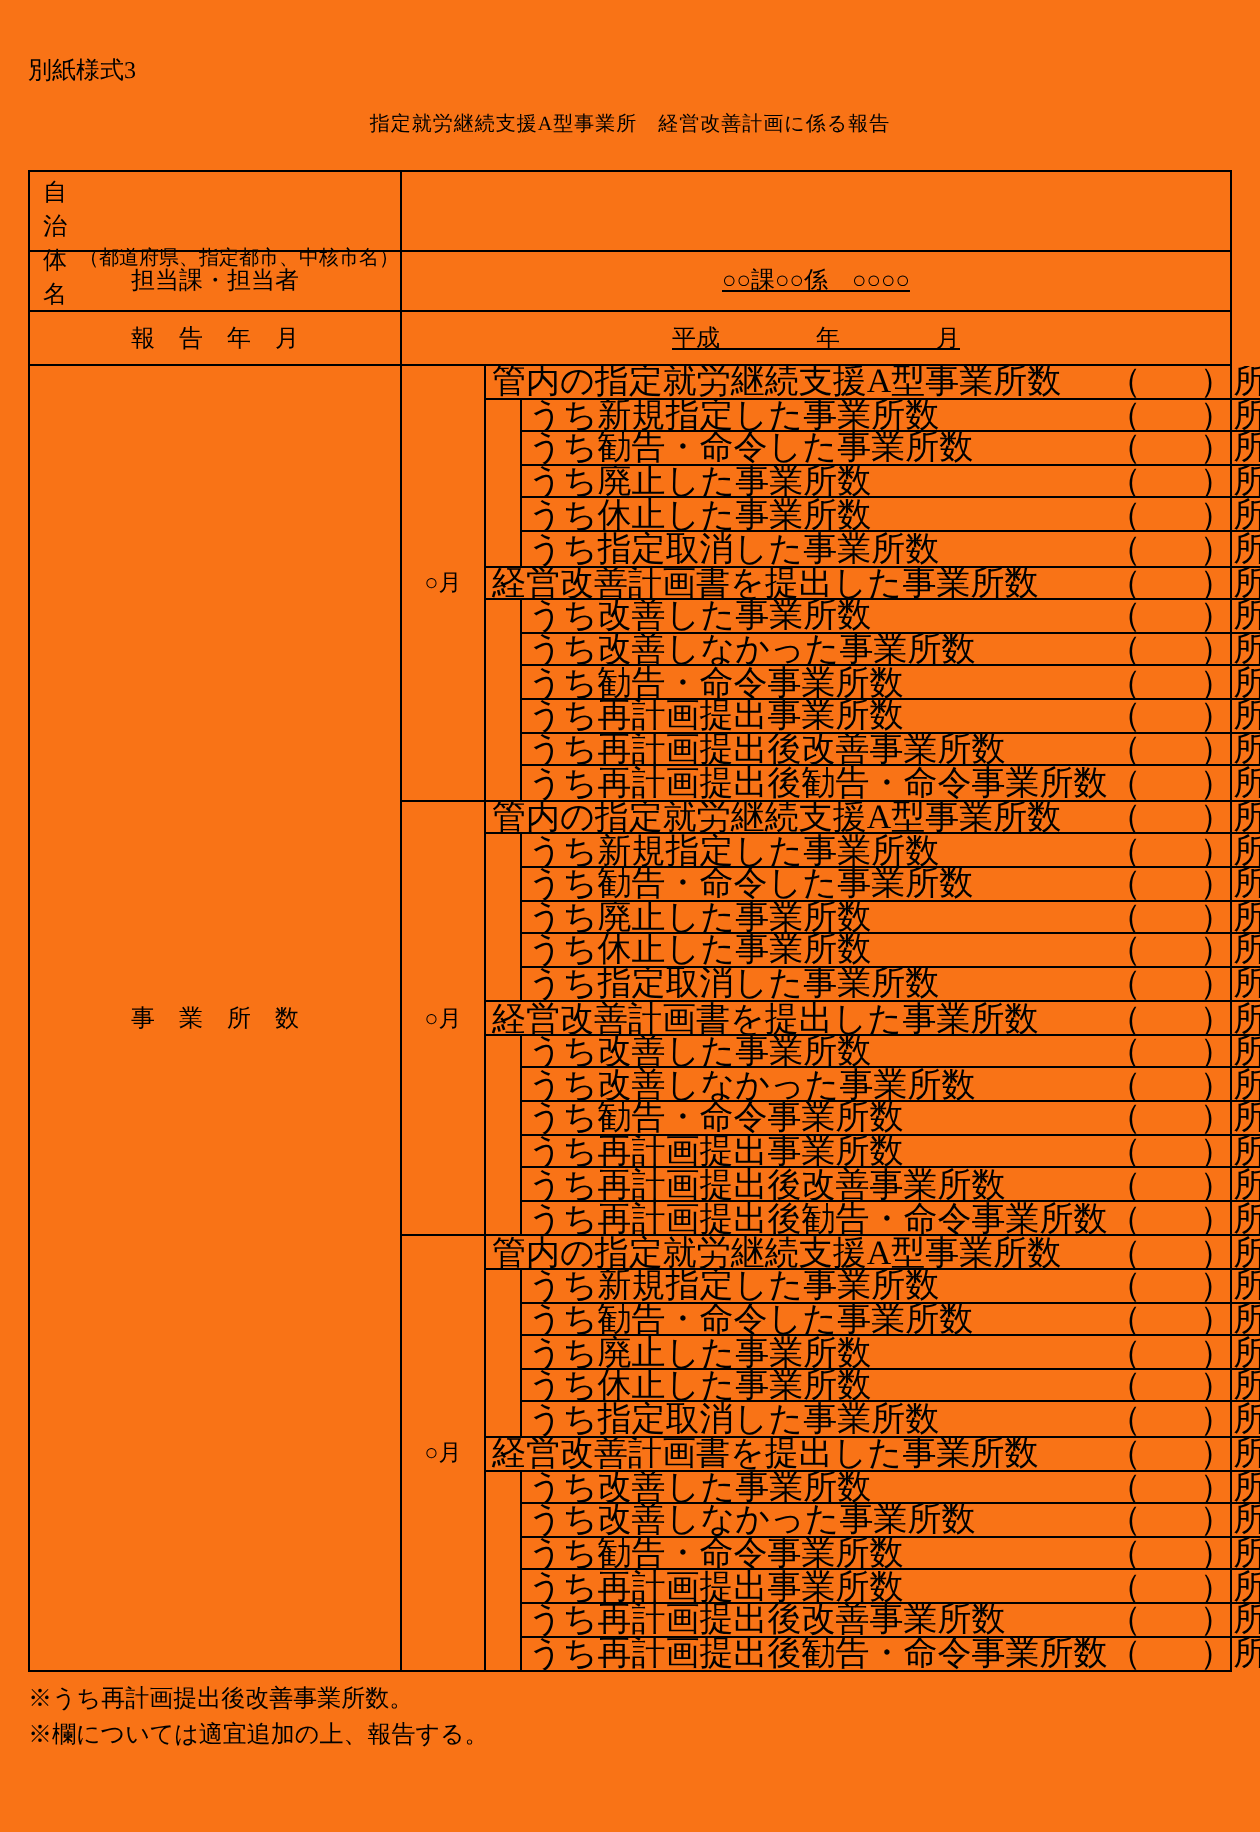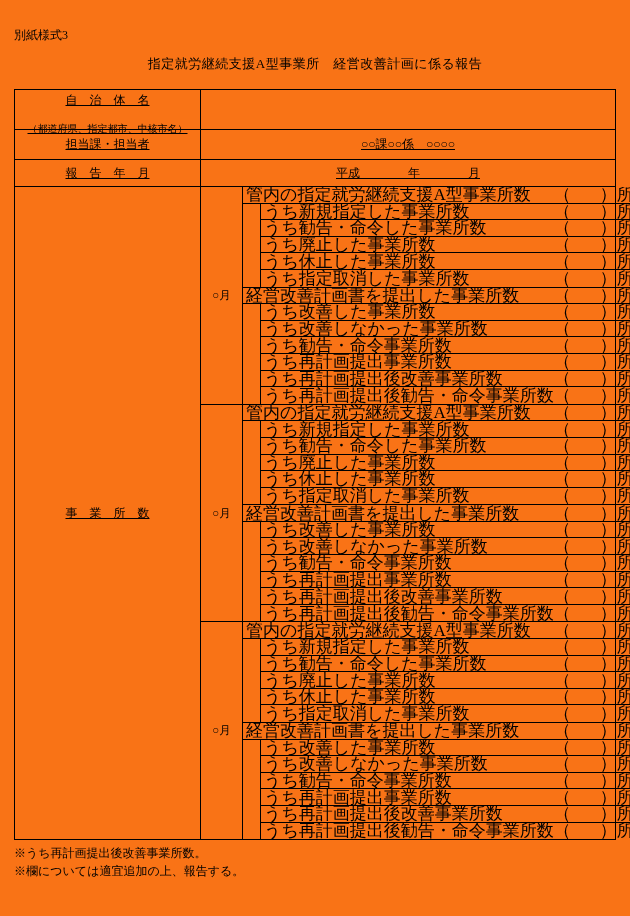--- a/index.html
+++ b/index.html
@@ -4,30 +4,30 @@
 <style>
   * { margin:0; padding:0; box-sizing:border-box; }
   html,body { background:#fff; }
   body {
     width:630px; height:916px;
     font-family:"Liberation Serif","DejaVu Serif",serif;
     color:#000;
   }
   .doc { position:relative; width:630px; height:916px; padding:28px 14px 0 14px; background:#f97316; }
   .form-label { font-size:12px; line-height:15px; }
-  .title { text-align:center; font-size:13px; margin-top:12px; margin-bottom:16px; letter-spacing:0.5px; }
+  .title { text-align:center; font-size:10px; margin-top:12px; margin-bottom:16px; letter-spacing:0.5px; }
 
   .table { border:1px solid #000; width:602px; }
   .hrow { display:grid; grid-template-columns:186px 1fr; border-bottom:1px solid #000; }
   .hrow:last-child { border-bottom:none; }
 
   .label-cell {
     border-right:1px solid #000;
-    display:flex; flex-direction:column; align-items:center; justify-content:center;
-    font-size:12px; text-align:center; padding:2px 2px;text-decoration:underline;
+    display:flex; flex-direction:row; align-items:center; justify-content:center;
+    font-size:12px; text-align:center; padding:2px 2px;
   }
   .label-sub { font-size:10px; margin-top:13px; white-space:nowrap; }
   .value-cell { display:flex; align-items:center; justify-content:center; font-size:12px;text-decoration:underline; }
 
   .row-municipality { height:40px; }
   .row-contact { height:30px; }
   .row-report { height:27px; }
 
   .offices-row { }
   .offices-label { font-size:12px; }

